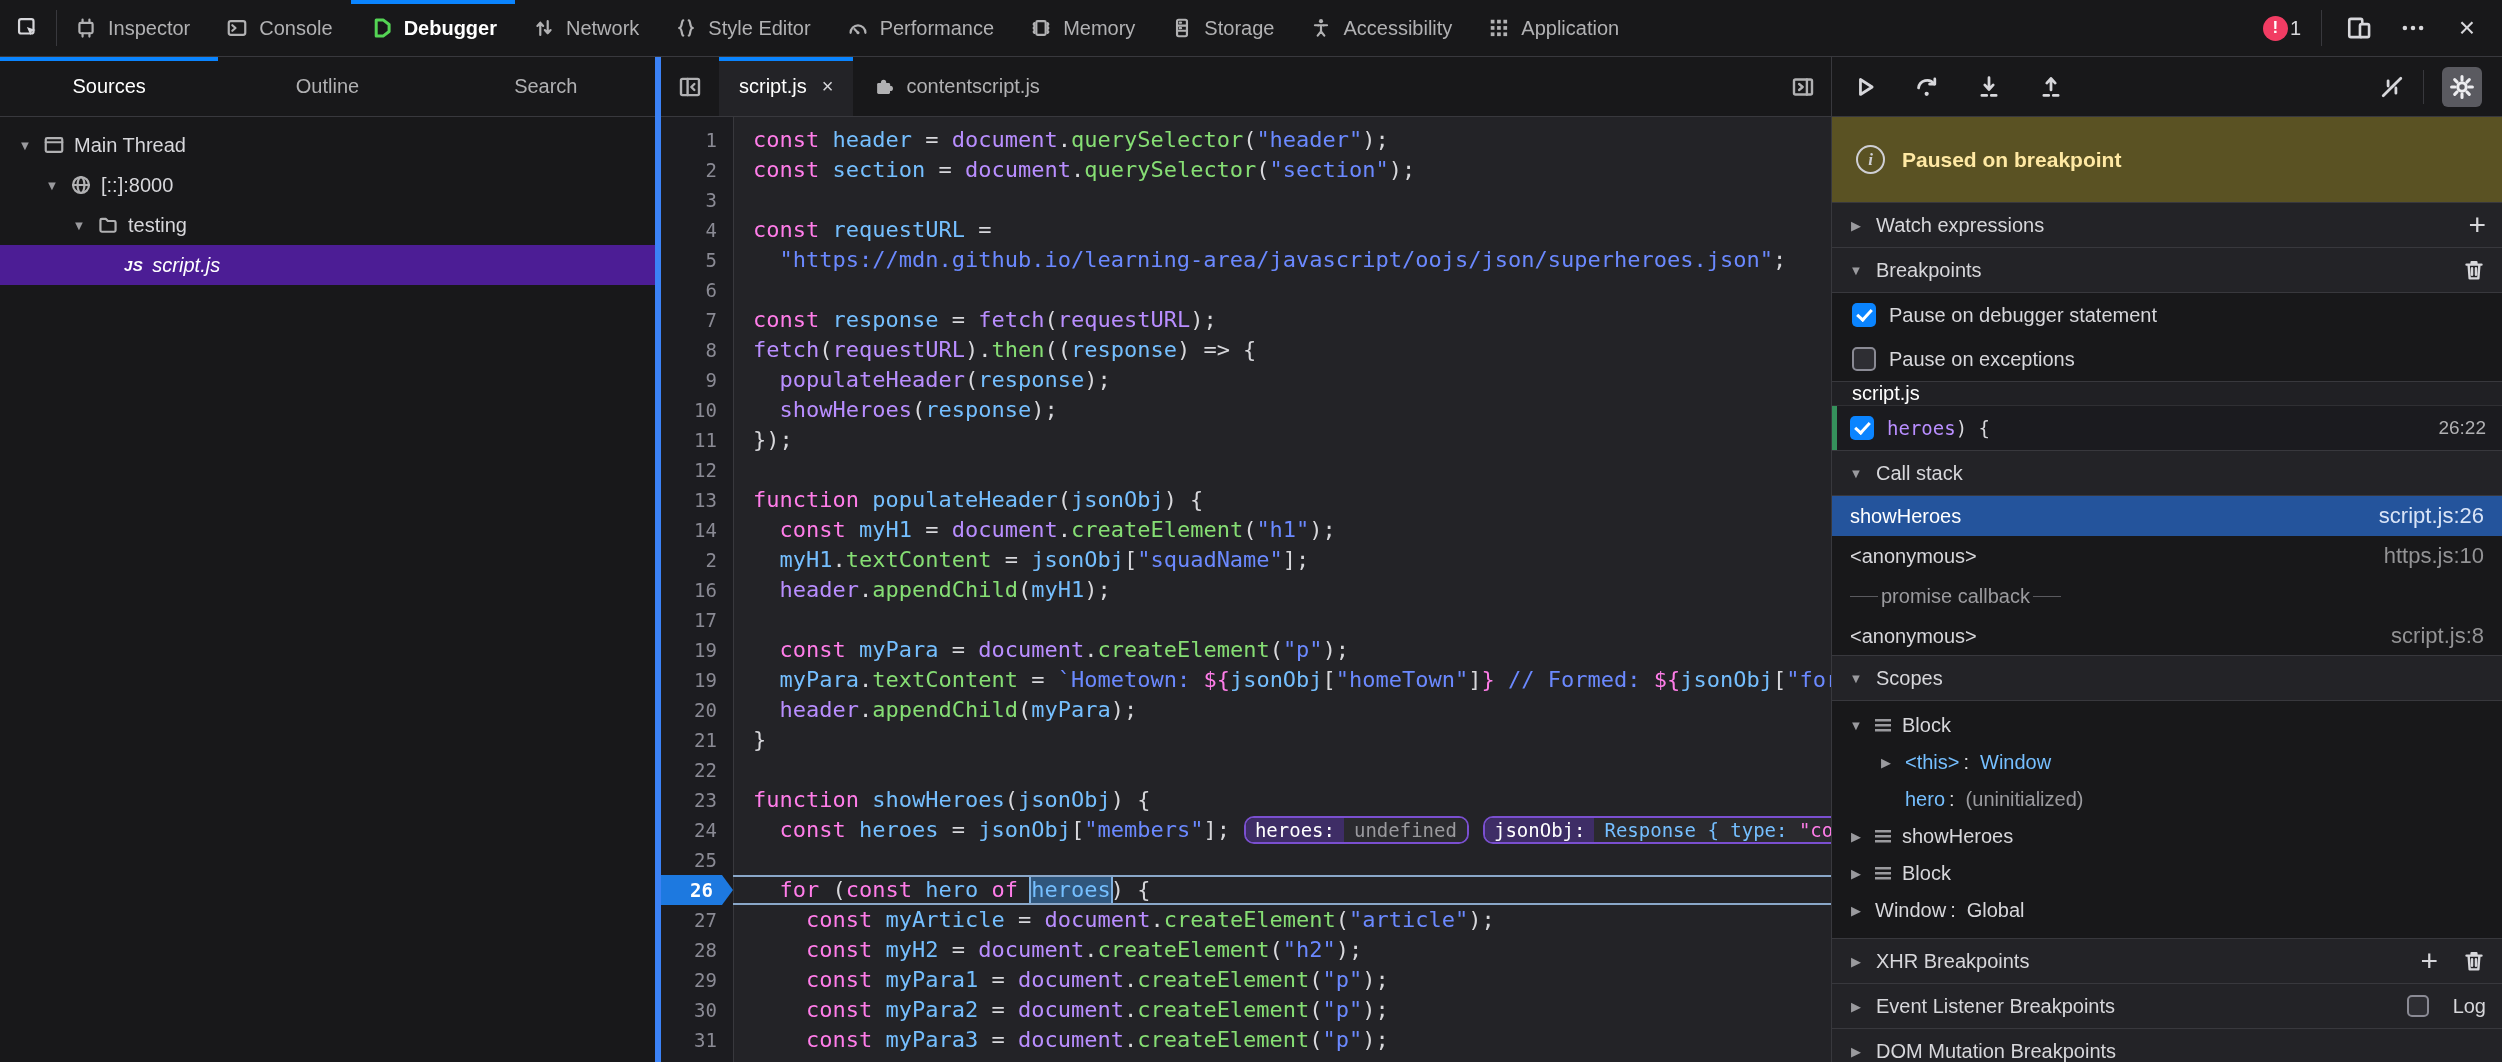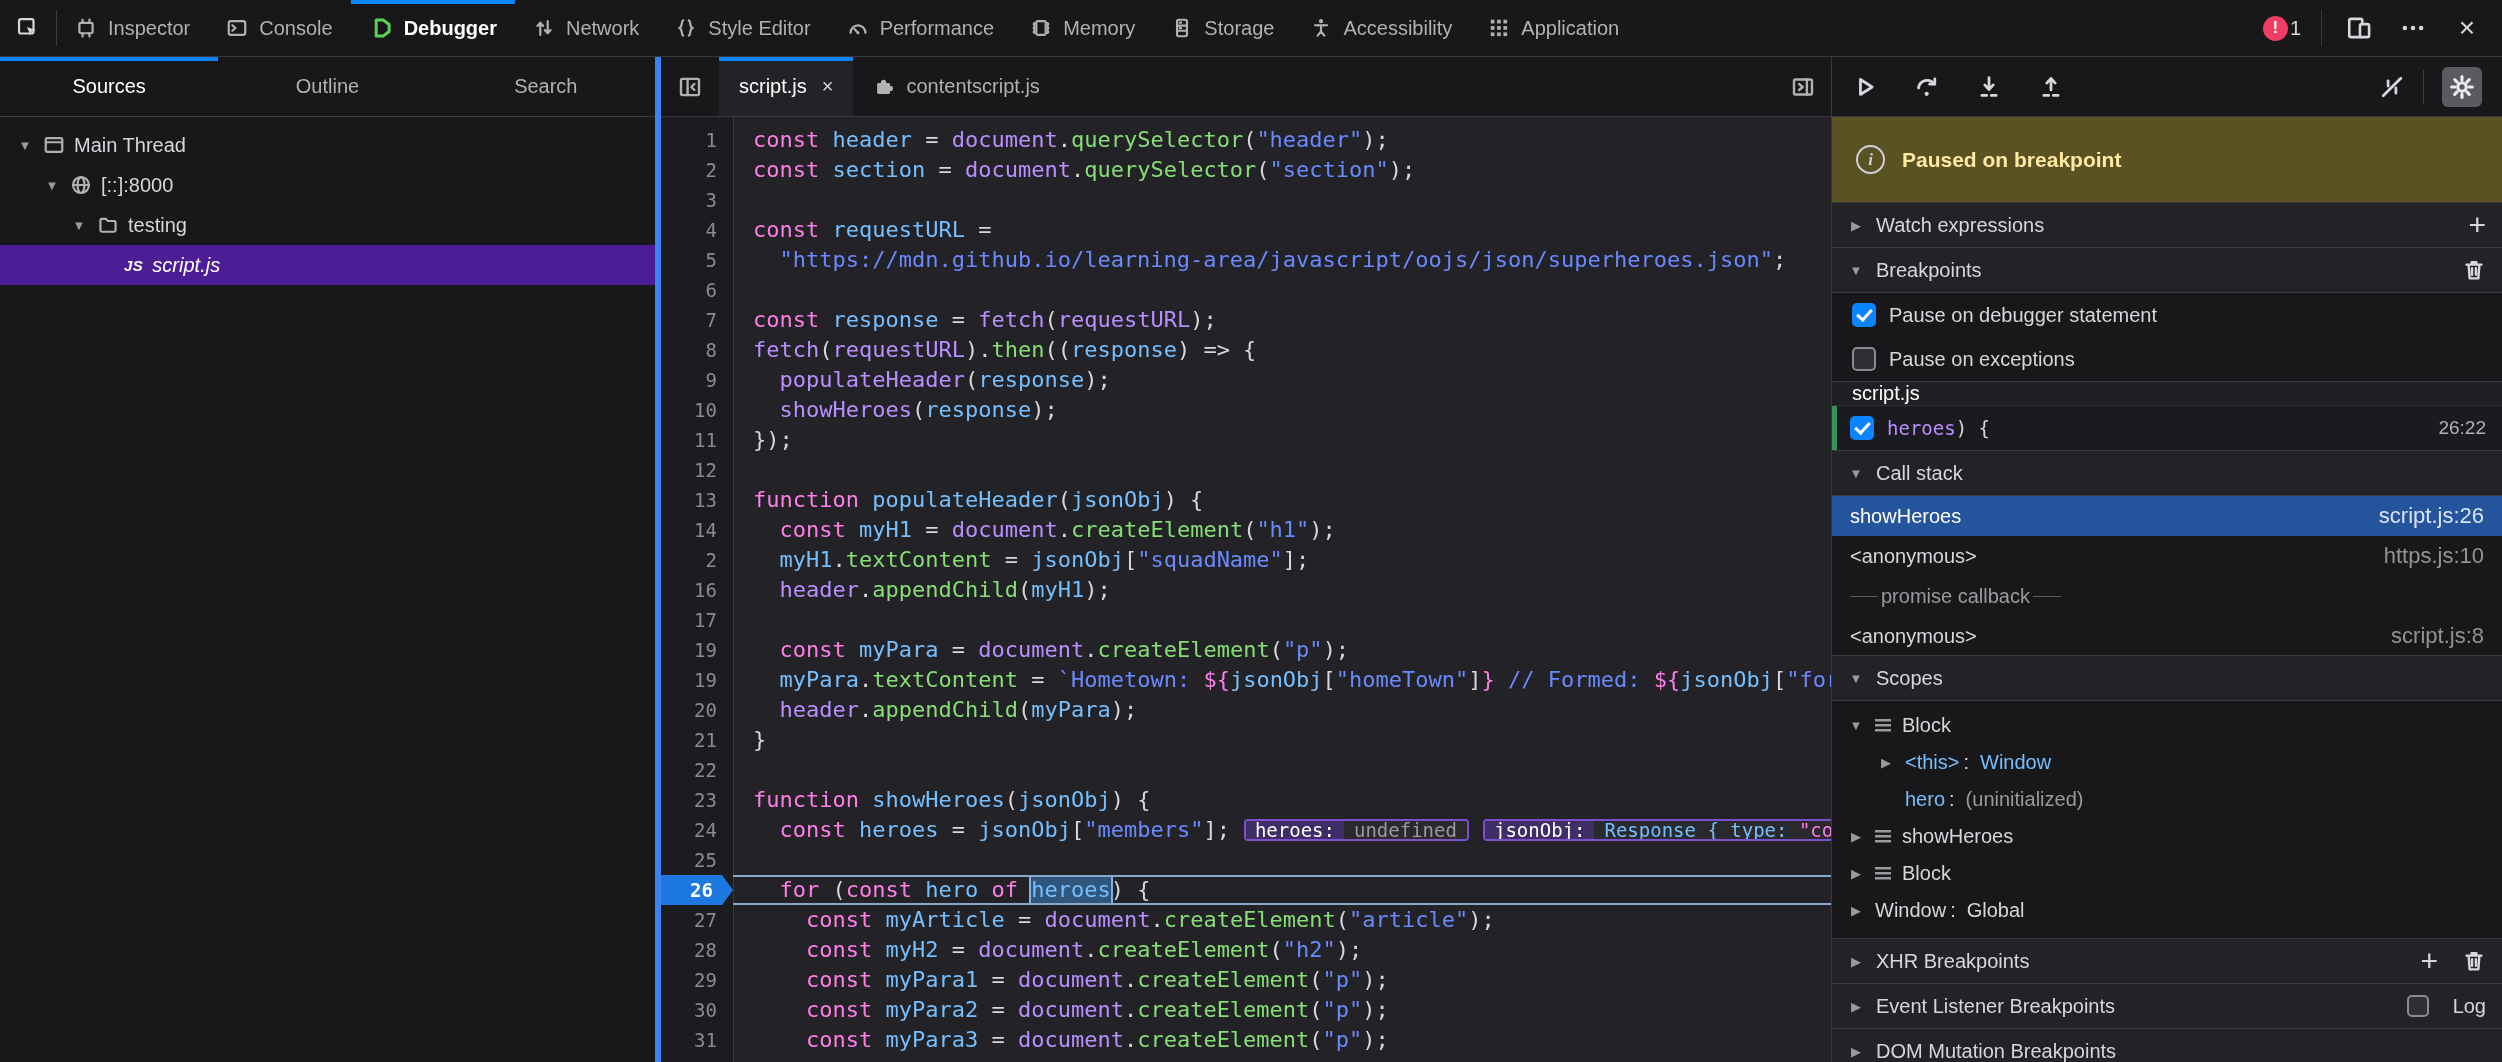--- a/index.html
+++ b/index.html
@@ -73,21 +73,21 @@
   .tp { color:#86de74; } 
   .ts { color:#6b89ff; } 
   .td { color:#d7d7db; } 
   .cline.paused .lcontent { border-top:2px solid #8aa7c9; border-bottom:2px solid #8aa7c9; }
   .cline.paused .num { background:#1d79e0; color:#fff; font-weight:bold;
     clip-path:polygon(0 0, calc(100% - 11px) 0, 100% 50%, calc(100% - 11px) 100%, 0 100%);
     padding-right:20px; }
   .tok-sel { background:#30567c; box-shadow:0 0 0 2px #7fb0e0; border-radius:2px; }
 
   .chip { display:inline-flex; flex:none; align-items:stretch; margin-left:14px;
-    border:2px solid #7a4fd0; border-radius:4px; overflow:hidden; height:22px;
+    border:2px solid #7a4fd0; border-radius:10px; overflow:hidden; height:28px;
     font-size:19px; line-height:24px; }
   .chip .clabel { background:#3e2d66; color:#fff; padding:0 9px; display:flex; align-items:center; }
   .chip .cval { background:#2a2a2e; padding:0 10px; display:flex; align-items:center; white-space:pre; }
   .cv-dimv { color:#9a9a9e; } .cv-blue { color:#75bfff; } .cv-pink { color:#ff7de9; }
 
   
   .debug { flex:1; display:flex; flex-direction:column; background:#18181a; overflow:hidden; }
   .dtoolbar { height:60px; flex:none; border-bottom:1px solid #38383d;
     display:flex; align-items:center; gap:36px; padding:0 20px; }
   .dtb-right { margin-left:auto; display:flex; align-items:center; gap:18px; }

